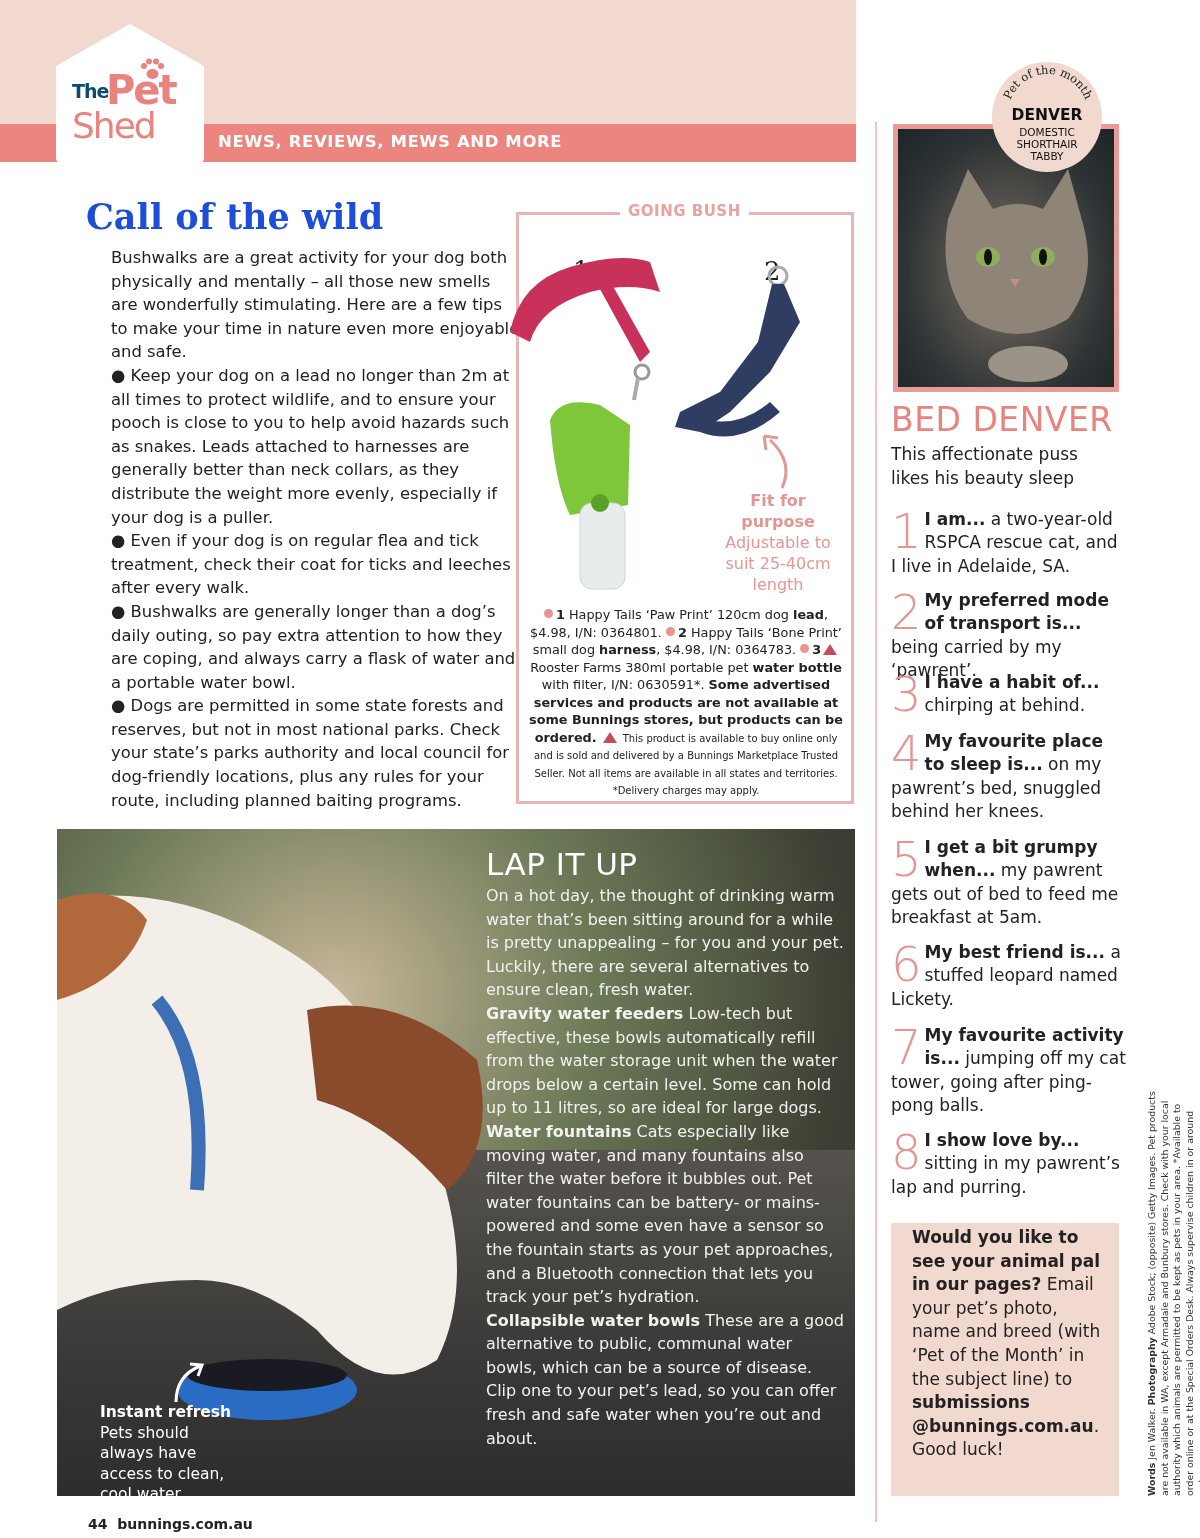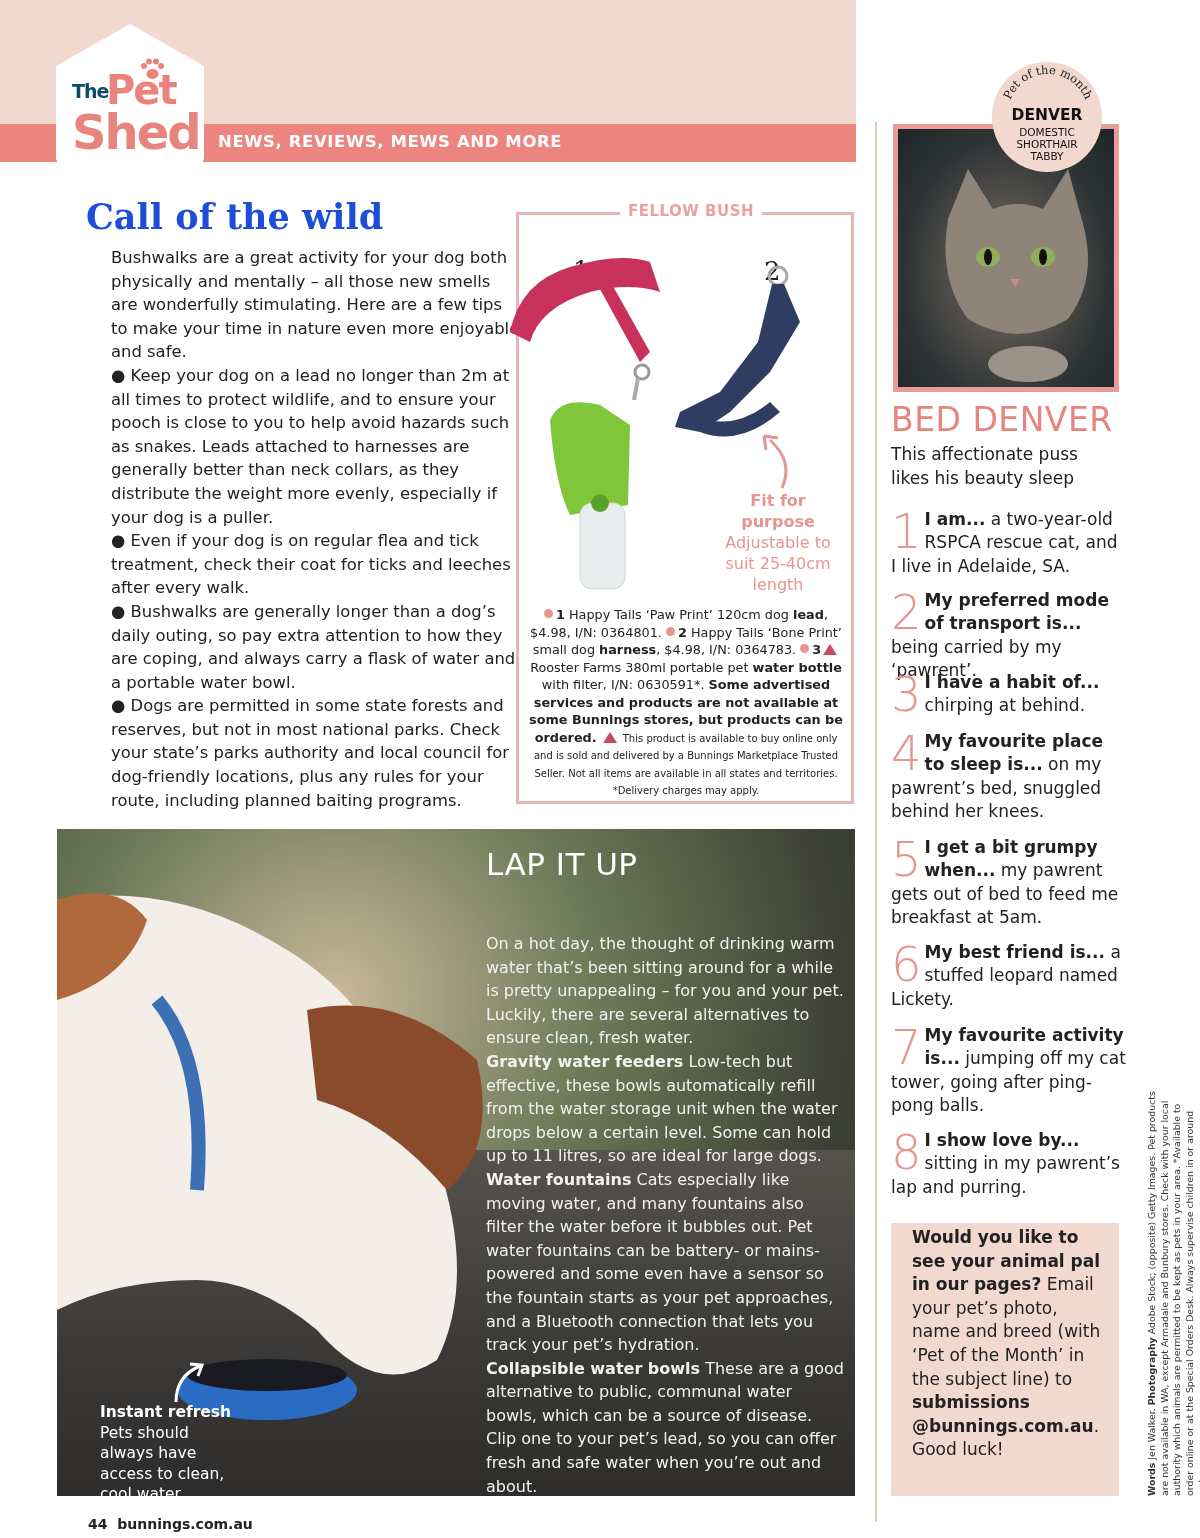--- a/index.html
+++ b/index.html
@@ -8,21 +8,21 @@
   .abs { position: absolute; }
 
   
   .hdr-band { left: 0; top: 0; width: 856px; height: 124px; background: #f2d9d0; }
   .hdr-strip { left: 0; top: 124px; width: 856px; height: 38px; background: #ec8580; }
   .hdr-tag { left: 218px; top: 132px; font-size: 16.5px; font-weight: bold; color: #fff; letter-spacing: 0.6px; }
   .logo-house { left: 56px; top: 24px; width: 148px; height: 140px; background: #fff;
                 clip-path: polygon(0 30%, 50% 0, 100% 30%, 100% 100%, 0 100%); border-radius: 6px; }
   .logo-the { left: 72px; top: 80px; font-size: 19px; font-weight: bold; color: #0c4a6e; letter-spacing: -1px; }
   .logo-pet { left: 106px; top: 70px; font-size: 40px; font-weight: bold; color: #e9837e; letter-spacing: -2px; line-height: 1; }
-  .logo-shed { left: 72px; top: 108px; font-size: 48px; font-weight: bold; color: #e9837e; letter-spacing: -2px; line-height: 1; }
+  .logo-shed { left: 72px; top: 108px; font-size: 36px; font-weight: normal; color: #e9837e; letter-spacing: -2px; line-height: 1; }
   .logo-paw { left: 138px; top: 58px; width: 28px; height: 24px; }
 
   
   .cw-title { left: 86px; top: 196px; font-family: "DejaVu Serif", serif; font-size: 35px; color: #1d4ed8; }
   .cw-body { left: 87px; top: 246px; width: 410px; font-size: 16.4px; line-height: 23.6px; color: #222; margin-left: 24px; }
   .cw-body p { margin: 0; }
 
   
   .gb-box { left: 516px; top: 212px; width: 338px; height: 592px; border: 3px solid #e8b5b2; }
   .gb-label { left: 620px; top: 202px; background: #fff; padding: 0 8px; font-size: 15px; font-weight: bold; color: #e9a29d; letter-spacing: 0.5px; }
@@ -36,21 +36,21 @@
 
   
   .prod { position: absolute; }
 
   
   .photo { left: 57px; top: 829px; width: 798px; height: 667px;
            background: radial-gradient(ellipse at 35% 25%, #c8b89a 0%, #6d7a58 35%, #3c3f33 70%, #2f312d 100%); overflow: hidden; }
   .ground { left: 57px; top: 1150px; width: 798px; height: 346px; background: linear-gradient(180deg, #56534e, #3a3937 60%, #2e2d2c); }
   .dog-body { left: 57px; top: 860px; width: 440px; height: 560px; }
   .lap-title { left: 486px; top: 846px; font-size: 31px; color: #fff; letter-spacing: 0.5px; }
-  .lap-body { left: 486px; top: 884px; width: 360px; font-size: 16px; line-height: 23.6px; color: #f2f2ee; margin-top: 48px; }
+  .lap-body { left: 486px; top: 884px; width: 360px; font-size: 16px; line-height: 23.6px; color: #f2f2ee; }
   .instant { left: 100px; top: 1402px; width: 140px; font-size: 15.5px; line-height: 20.5px; color: #fff; }
 
   
   .footer { left: 88px; top: 1516px; font-size: 14px; font-weight: bold; color: #222; }
 
   
   .r-rule { left: 875px; top: 122px; width: 2px; height: 1400px; background: #f0c6c2; }
   .cat-frame { left: 893px; top: 124px; width: 226px; height: 268px; background: #e89c97; padding: 5px; }
   .cat-photo { width: 100%; height: 100%; background: radial-gradient(ellipse at 50% 55%, #8a8177 0%, #5a554f 30%, #2f3536 65%, #1d2427 100%); position: relative; overflow: hidden; }
   .badge { left: 992px; top: 62px; width: 110px; height: 110px; border-radius: 50%; background: #f2d9d0; text-align: center; }
@@ -89,21 +89,21 @@
 <h1 class="abs cw-title">Call of the wild</h1>
 <div class="abs cw-body">
   <p>Bushwalks are a great activity for your dog both physically and mentally – all those new smells are wonderfully stimulating. Here are a few tips to make your time in nature even more enjoyable and safe.</p>
   <p>● <span>Keep your dog on a lead no longer than 2m at all times to protect wildlife, and to ensure your pooch is close to you to help avoid hazards such as snakes. Leads attached to harnesses are generally better than neck collars, as they distribute the weight more evenly, especially if your dog is a puller.</span></p>
   <p>● <span>Even if your dog is on regular flea and tick treatment, check their coat for ticks and leeches after every walk.</span></p>
   <p>● <span>Bushwalks are generally longer than a dog’s daily outing, so pay extra attention to how they are coping, and always carry a flask of water and a portable water bowl.</span></p>
   <p>● <span>Dogs are permitted in some state forests and reserves, but not in most national parks. Check your state’s parks authority and local council for dog-friendly locations, plus any rules for your route, including planned baiting programs.</span></p>
 </div>
 
 <div class="abs gb-box"></div>
-<div class="abs gb-label">FELLOW BUSH</div>
+<div class="abs gb-label">GOING BUSH</div>
 <div class="abs num" style="left:573px;top:256px;">1</div>
 <div class="abs num" style="left:764px;top:256px;">2</div>
 <div class="abs num" style="left:586px;top:536px;">3</div>
 
 <svg class="prod" style="left:500px;top:232px;" width="180" height="180">
   <path d="M10 100 Q20 50 70 35 Q120 20 150 30 L160 60 Q130 50 90 60 Q40 75 30 110 Z" fill="#c8325a"></path>
   <path d="M105 40 L150 120 L140 130 L95 48 Z" fill="#c8325a"></path>
   <circle cx="142" cy="140" r="7" fill="none" stroke="#999" stroke-width="3"></circle>
   <path d="M138 146 L134 168" stroke="#aaa" stroke-width="4"></path>
 </svg>

